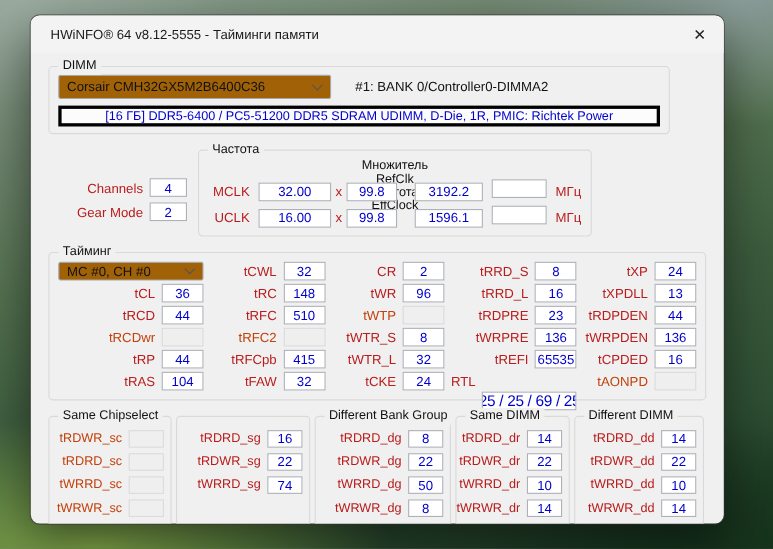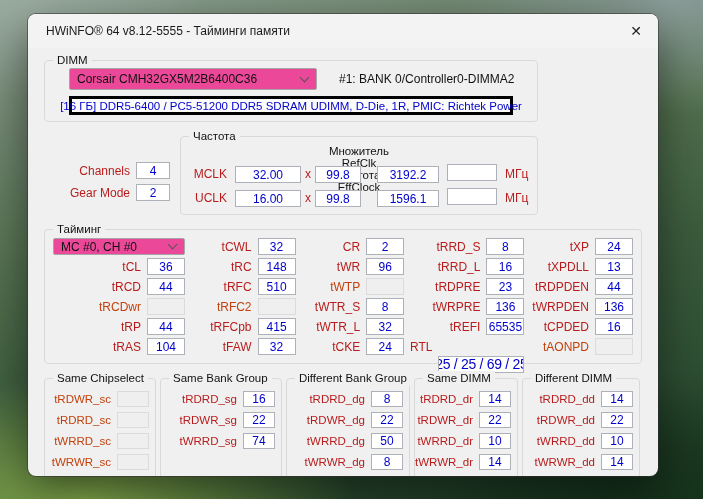--- a/index.html
+++ b/index.html
@@ -30,28 +30,28 @@
   .group-label { position:absolute; top:-8px; left:8px; background:#f0f0f0; padding:0 4px;
     font-size:11.5px; line-height:15px; color:#111; white-space:nowrap; }
 
   .lbl { font-size:12px; color:#b91c1c; white-space:nowrap; }
   .valbox { display:inline-flex; align-items:center; justify-content:center; height:17px;
     background:#fff; border:1px solid #adb1b8; color:var(--accent,#0000cc); font-size:12px;
     white-space:nowrap; overflow:hidden; }
   .disabled .lbl { color:#c2410c; }
   .disabled .valbox { background:#efefef; border-color:#dbdbdb; color:transparent; }
 
-  .combo { display:flex; align-items:center; justify-content:space-between; background:#ec4899;
+  .combo { display:flex; align-items:center; justify-content:space-between; background:#a16207;
     border:1px solid #a6a6a6; border-radius:2px; padding:0 7px; font-size:12px; color:#111; }
   .combo-text { white-space:nowrap; overflow:hidden; }
   .chevron { width:7px; height:7px; border-right:1.5px solid #555; border-bottom:1.5px solid #555;
     transform:rotate(45deg); margin:-4px 1px 0 8px; flex:0 0 auto; }
 
   
-  .dimm-group { margin-top:10px; width:494px; padding:7px 24px 6px; }
+  .dimm-group { margin-top:10px; width:565px; padding:7px 8px 6px; }
   .dimm-top { display:flex; align-items:center; }
   .dimm-combo { width:248px; height:22px; flex:0 0 auto; }
   .slot-label { margin-left:22px; font-size:12px; color:#111; white-space:nowrap; }
   .dimm-info { margin-top:6px; height:19px; border:3px solid #000000; background:#fcfcfc;
     display:flex; align-items:center; justify-content:center; font-size:11.5px;
     color:var(--accent,#0000cc); white-space:nowrap; }
 
   
   .freq-section { display:flex; margin-top:14px; }
   .left-col { width:136px; padding:26px 10px 0 0; display:flex; flex-direction:column; gap:5px; }
@@ -322,21 +322,20 @@
             <span class="lbl">tWRRD_sc</span>
             <span class="valbox bbox"></span>
           </div>
           <div class="brow disabled">
             <span class="lbl">tWRWR_sc</span>
             <span class="valbox bbox"></span>
           </div>
         </div>
 
         <div class="group bgroup bg-2">
-          <span class="group-label">Same Bank Group</span>
           <div class="brow">
             <span class="lbl">tRDRD_sg</span>
             <span class="valbox bbox">16</span>
           </div>
           <div class="brow">
             <span class="lbl">tRDWR_sg</span>
             <span class="valbox bbox">22</span>
           </div>
           <div class="brow">
             <span class="lbl">tWRRD_sg</span>

